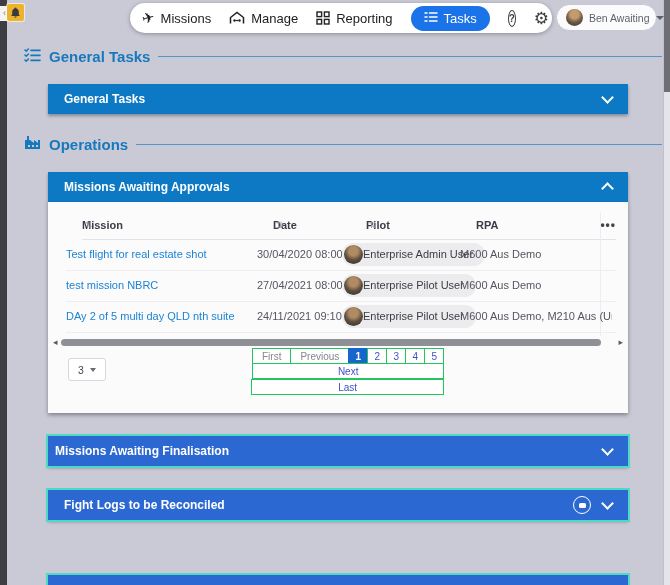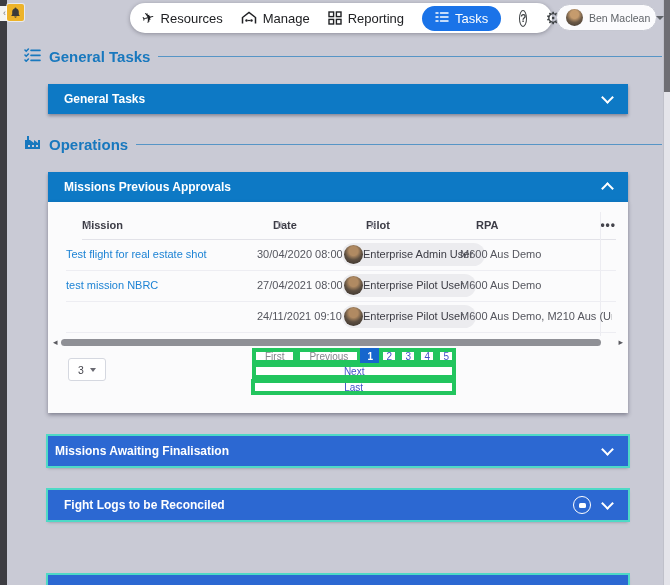--- a/index.html
+++ b/index.html
@@ -67,21 +67,21 @@
   .hs-arrow{position:absolute;top:134px;font-size:9px;color:#5a5a60;line-height:12px;}
   .hs-left{left:5px;}.hs-right{right:5px;}
   .hs-thumb{position:absolute;left:13px;top:137px;width:540px;height:7px;background:#8f9096;border-radius:4px;cursor:grab;}
   
   .psize{position:absolute;left:20px;top:156px;width:36px;height:21px;border:1px solid #d5d8e0;border-radius:3px;background:#fff;
     display:flex;align-items:center;justify-content:center;gap:6px;font-size:10.5px;color:#46464e;cursor:pointer;}
   .psize .caret-down{border-top-color:#6a6a72;border-left-width:3.5px;border-right-width:3.5px;border-top-width:4px;}
   .pag{position:absolute;left:204px;top:146px;font-size:10px;}
   .pag-row{display:flex;}
   .pag-row + .pag-row{margin-top:-1px;flex-direction:column;}
-  .pbtn{height:16px;box-sizing:border-box;padding:0 9px;border:4px solid #22c55e;background:#fff;color:#4150c8;
+  .pbtn{height:16px;box-sizing:border-box;padding:0 9px;border:1px solid #22c55e;background:#fff;color:#4150c8;
     display:flex;align-items:center;justify-content:center;margin-left:-1px;cursor:pointer;}
   .pbtn:first-child{margin-left:0;}
   .pbtn.disabled{color:#85868c;cursor:default;}
   .pbtn.num{width:20px;padding:0;}
   .pbtn.active{background:#1766cd;border-color:#1766cd;color:#fff;font-weight:bold;}
   
   .acc.partial{top:575px;height:26px;}
 </style>
 </head>
 <body>
@@ -94,21 +94,21 @@
     <svg width="11" height="12" viewBox="0 0 11 12">
         <path fill="#3a3a3a" d="M5.5 0.4c.5 0 .9.4.9.9v.2c1.5.4 2.4 1.7 2.4 3.3v2.4l1 1.7H1.2l1-1.7V4.8c0-1.6.9-2.9 2.4-3.3v-.2c0-.5.4-.9.9-.9zM4.3 9.6h2.4c0 .7-.5 1.2-1.2 1.2s-1.2-.5-1.2-1.2z"></path>
       </svg>
   </div>
   <div class="right-scroll"></div>
   <div class="right-thumb"></div>
 
   <div class="nav-pill">
     <div class="nav-item">
       <span class="plane-glyph">✈</span>
-      <span>Resources</span>
+      <span>Missions</span>
     </div>
     <div class="nav-item">
       <span>
         <svg width="16" height="14" viewBox="0 0 16 14">
             <path fill="none" stroke="#202124" stroke-width="1.5" d="M1.5 12.5V6.5L8 1.5l6.5 5v6"></path>
             <circle cx="5.5" cy="9.5" r="1.2" fill="#202124"></circle>
             <circle cx="10.5" cy="9.5" r="1.2" fill="#202124"></circle>
             <rect x="6.7" y="8.9" width="2.6" height="1.2" fill="#202124"></rect>
           </svg>
       </span>
@@ -136,21 +136,21 @@
           </svg>
       </span>
       <span>Tasks</span>
     </div>
     <div class="help-circle">?</div>
     <div class="gear">⚙</div>
   </div>
 
   <div class="user-pill">
     <div class="avatar-sm"></div>
-    <span class="user-name">Ben Maclean</span>
+    <span class="user-name">Ben Awaiting</span>
     <span class="caret-down"></span>
   </div>
 
   <div class="section-head c-blue" style="top:46px;">
     <span>
       <svg width="17" height="15" viewBox="0 0 17 15">
           <g stroke="#1878be" stroke-width="1.6" stroke-linecap="round" fill="none">
             <path d="M1 3l1.2 1.2L4.4 2M7 3.4h9M1 8l1.2 1.2L4.4 7M7 8.4h9M1 13l1.2 1.2L4.4 12M7 13.4h9"></path>
           </g>
         </svg>
@@ -170,21 +170,21 @@
     <span>
       <svg width="17" height="15" viewBox="0 0 17 15">
           <path fill="#1878be" d="M1 14V5h2V1h2v4h1l4 3V5l4 3V5h2v9H1zm3-2h2v-2H4v2zm4 0h2v-2H8v2zm4 0h2v-2h-2v2z"></path>
         </svg>
     </span>
     <span class="section-title">Operations</span>
     <span class="section-rule"></span>
   </div>
 
   <div class="acc" style="top:172px;">
-    <span>Missions Previous Approvals</span>
+    <span>Missions Awaiting Approvals</span>
     <span class="acc-right">
         <span class="chev up"></span>
       </span>
   </div>
 
   <div class="panel">
     <div class="t-head">
       <span class="col-mission">
           <span>Mission</span>
           <span class="sort">⇅</span>
@@ -214,20 +214,21 @@
     <div class="t-row" style="top:68px;">
       <span class="col-mission link">test mission NBRC</span>
       <span class="col-date">27/04/2021 08:00 AEST</span>
       <span class="pilot-pill">
         <span class="avatar-xs"></span>
         <span>Enterprise Pilot User</span>
       </span>
       <span class="col-rpa rpa-cell">M600 Aus Demo</span>
     </div>
     <div class="t-row" style="top:99px;">
+      <span class="col-mission link">DAy 2 of 5 multi day QLD nth suite</span>
       <span class="col-date">24/11/2021 09:10 AEST</span>
       <span class="pilot-pill">
         <span class="avatar-xs"></span>
         <span>Enterprise Pilot User</span>
       </span>
       <span class="col-rpa rpa-cell">M600 Aus Demo, M210 Aus (Unreg</span>
     </div>
 
     <span class="hs-arrow hs-left">◂</span>
     <div class="hs-thumb"></div>

